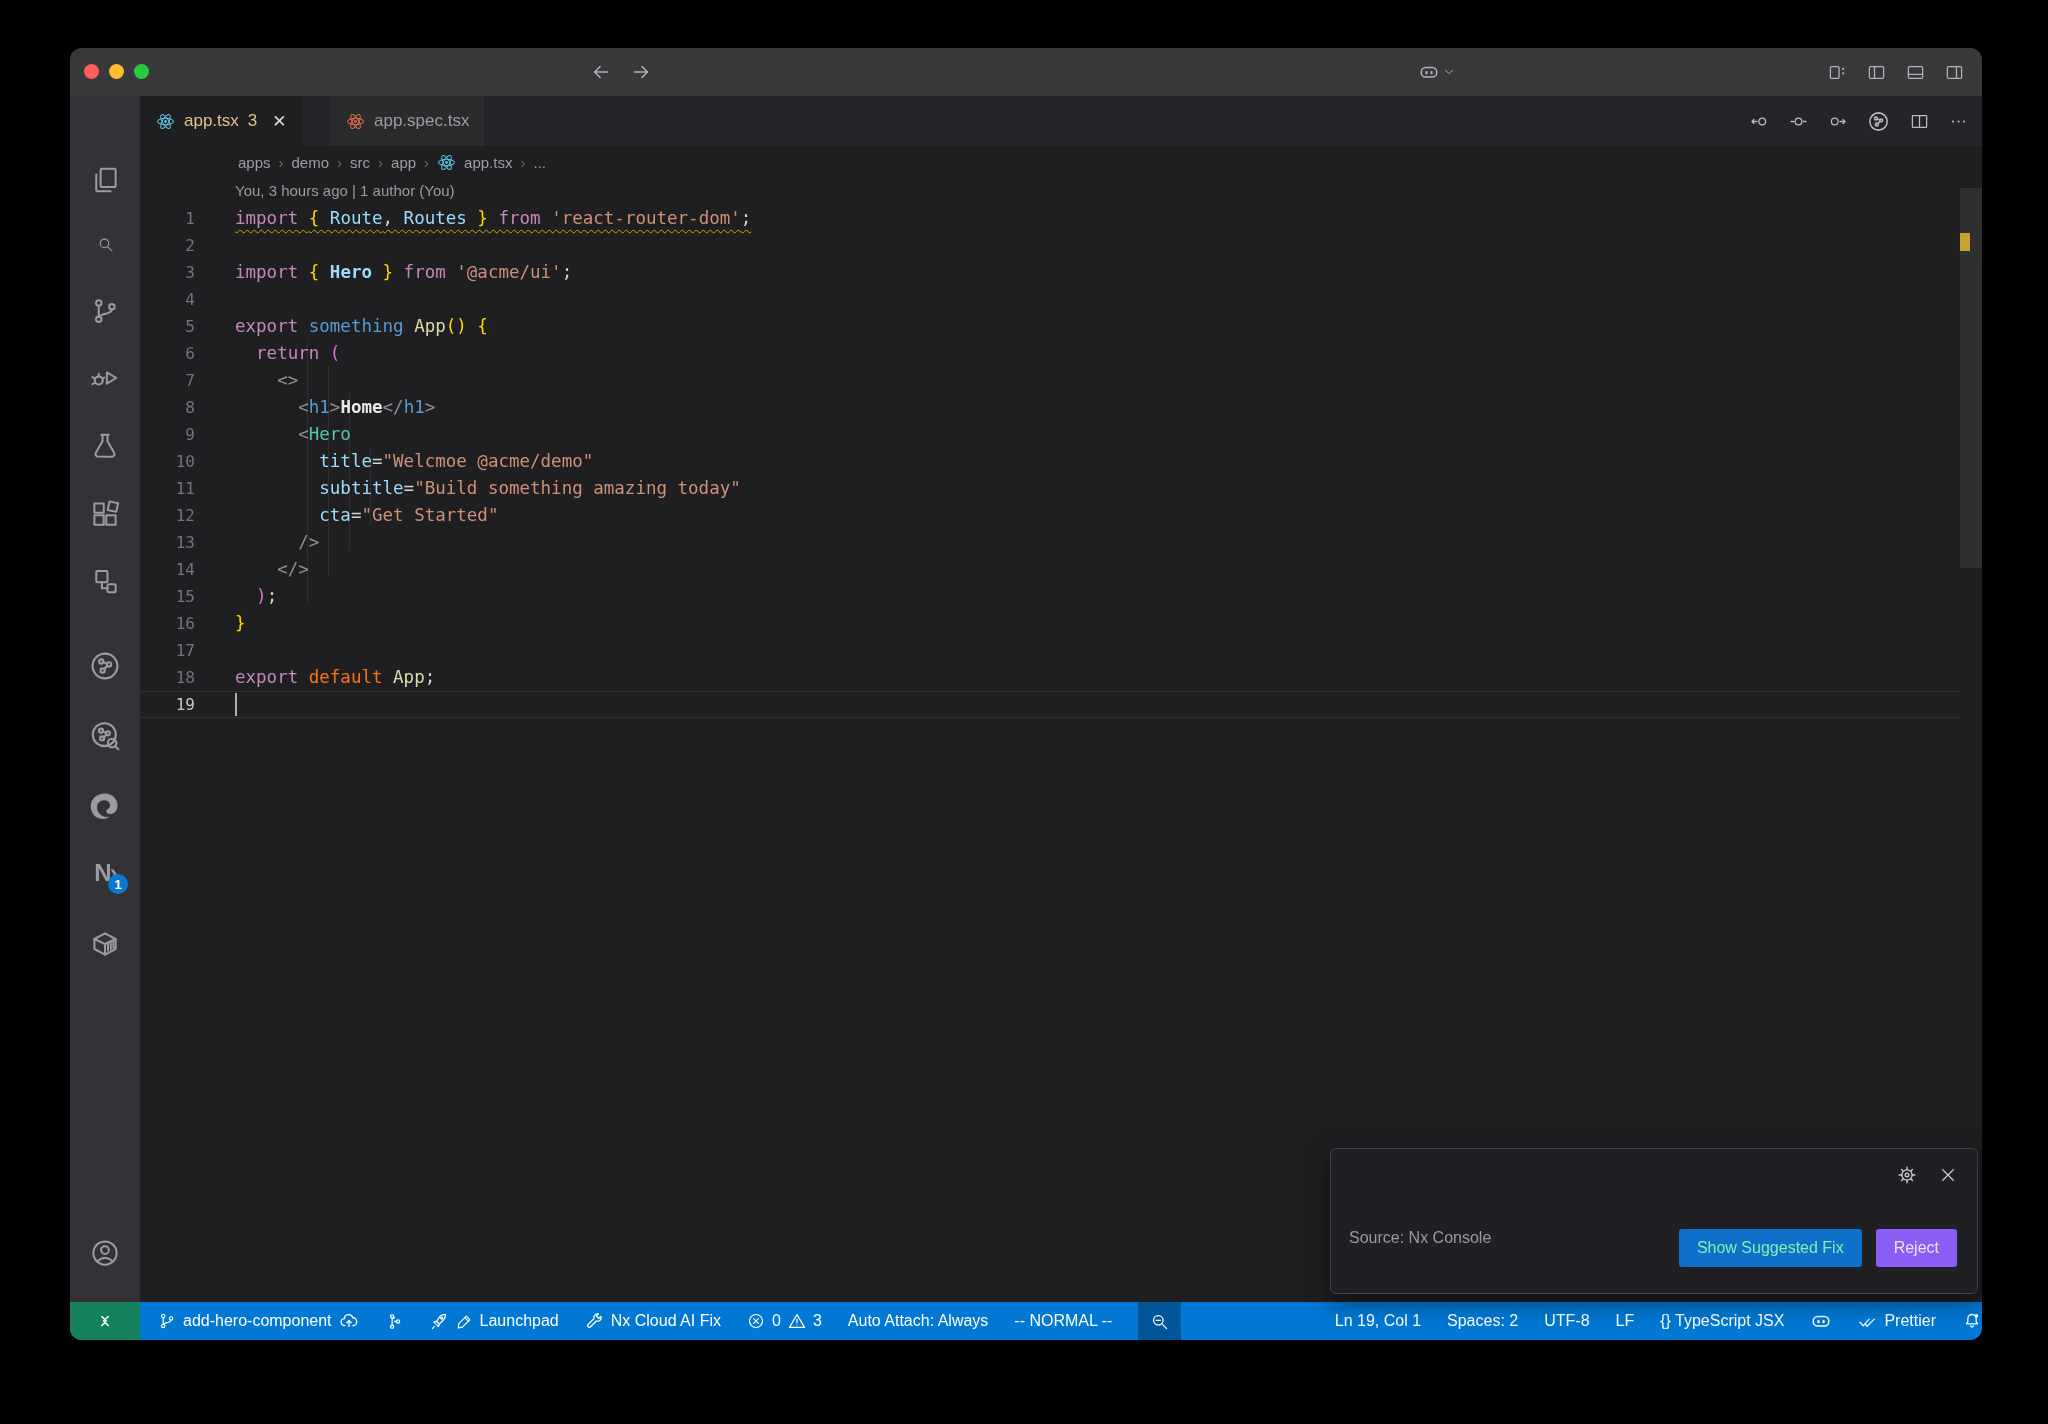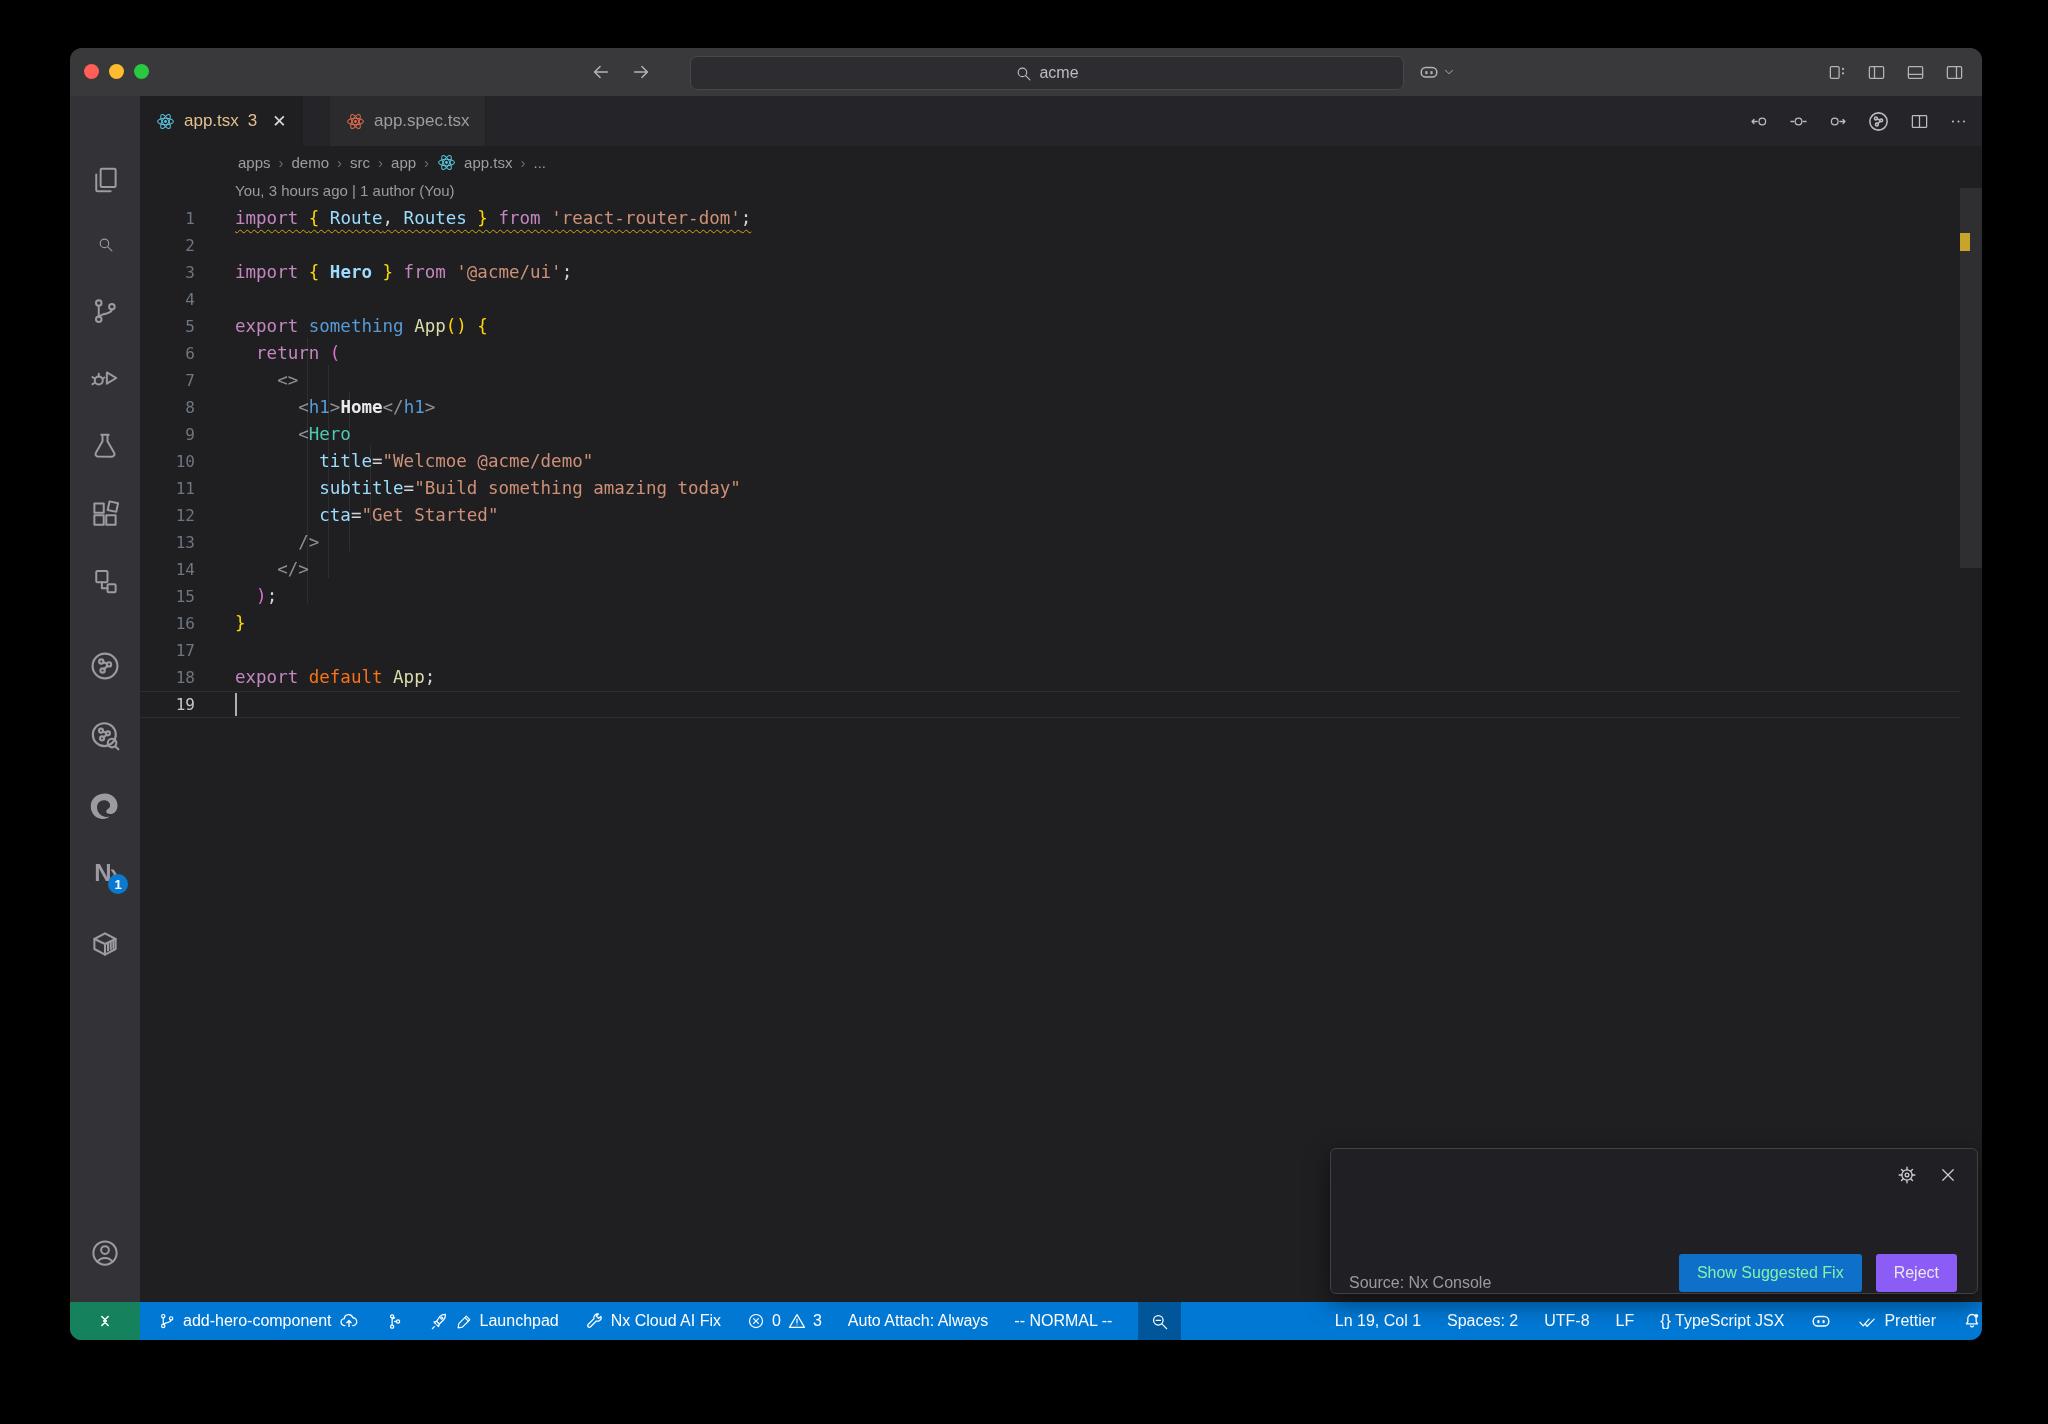--- a/index.html
+++ b/index.html
@@ -62,21 +62,21 @@
   .sb-right{display:flex;align-items:center;gap:26px;padding-right:0;}
   .sb-item{display:flex;align-items:center;gap:7px;white-space:nowrap;}
   .sb-item.hl{background:rgba(0,0,0,0.28);height:38px;padding:0 12px;}
   
   .toast{position:absolute;left:1260px;top:1100px;width:648px;height:146px;background:#202024;
          border:1px solid #404045;border-radius:6px;box-shadow:0 8px 24px rgba(0,0,0,.5);
          box-sizing:border-box;padding:16px 20px 14px 18px;}
   .toast-row1{display:flex;align-items:flex-start;gap:12px;}
   .toast-msg{width:512px;font-size:17px;line-height:1.6;color:#cccccf;}
   .toast-actions{position:absolute;right:20px;top:16px;display:flex;gap:22px;color:#cfcfd2;align-items:center;}
-  .toast-row2{position:absolute;left:18px;right:20px;bottom:1px;display:flex;align-items:flex-end;justify-content:space-between;}
+  .toast-row2{position:absolute;left:18px;right:20px;bottom:26px;display:flex;align-items:flex-start;justify-content:space-between;}
   .toast-source{font-size:16px;color:#9b9b9f;}
   .btn{border-radius:3px;font-size:16px;height:38px;display:flex;align-items:center;padding:0 18px;box-sizing:border-box;}
   .btn-primary{background:#0e70c8;color:#86efac;}
   .btn-secondary{background:#8b5cf6;color:#e9e9ec;margin-left:14px;}
   .btn-row{display:flex;}
   .ic{display:inline-flex;align-items:center;justify-content:center;line-height:0;}
   .ic svg{display:block;}
 </style>
 </head>
 <body>
@@ -93,29 +93,20 @@
       <span class="ic">
           <svg width="22" height="22" viewBox="0 0 24 24" fill="none" stroke="currentColor" stroke-width="1.6" stroke-linecap="round" stroke-linejoin="round">
             <path d="M19 12H6M11 6l-6 6 6 6"></path>
           </svg>
         </span>
       <span class="ic">
           <svg width="22" height="22" viewBox="0 0 24 24" fill="none" stroke="currentColor" stroke-width="1.6" stroke-linecap="round" stroke-linejoin="round">
             <path d="M5 12h13M13 6l6 6-6 6"></path>
           </svg>
         </span>
-    </div>
-    <div class="command-center">
-      <span class="ic">
-          <svg width="17" height="17" viewBox="0 0 24 24" fill="none" stroke="currentColor" stroke-width="1.6" stroke-linecap="round" stroke-linejoin="round">
-            <circle cx="10.5" cy="10.5" r="6"></circle>
-            <path d="M15 15l6 6"></path>
-          </svg>
-        </span>
-      <span>acme</span>
     </div>
     <div class="tb-copilot">
       <span class="ic">
           <svg width="22" height="22" viewBox="0 0 24 24" fill="none" stroke="currentColor" stroke-width="1.6" stroke-linecap="round" stroke-linejoin="round">
             <rect x="3.5" y="7" width="17" height="10.5" rx="5"></rect>
             <rect x="8" y="11" width="2.4" height="3.4" rx="1" fill="currentColor" stroke="none"></rect>
             <rect x="13.6" y="11" width="2.4" height="3.4" rx="1" fill="currentColor" stroke="none"></rect>
           </svg>
         </span>
       <span class="ic">

